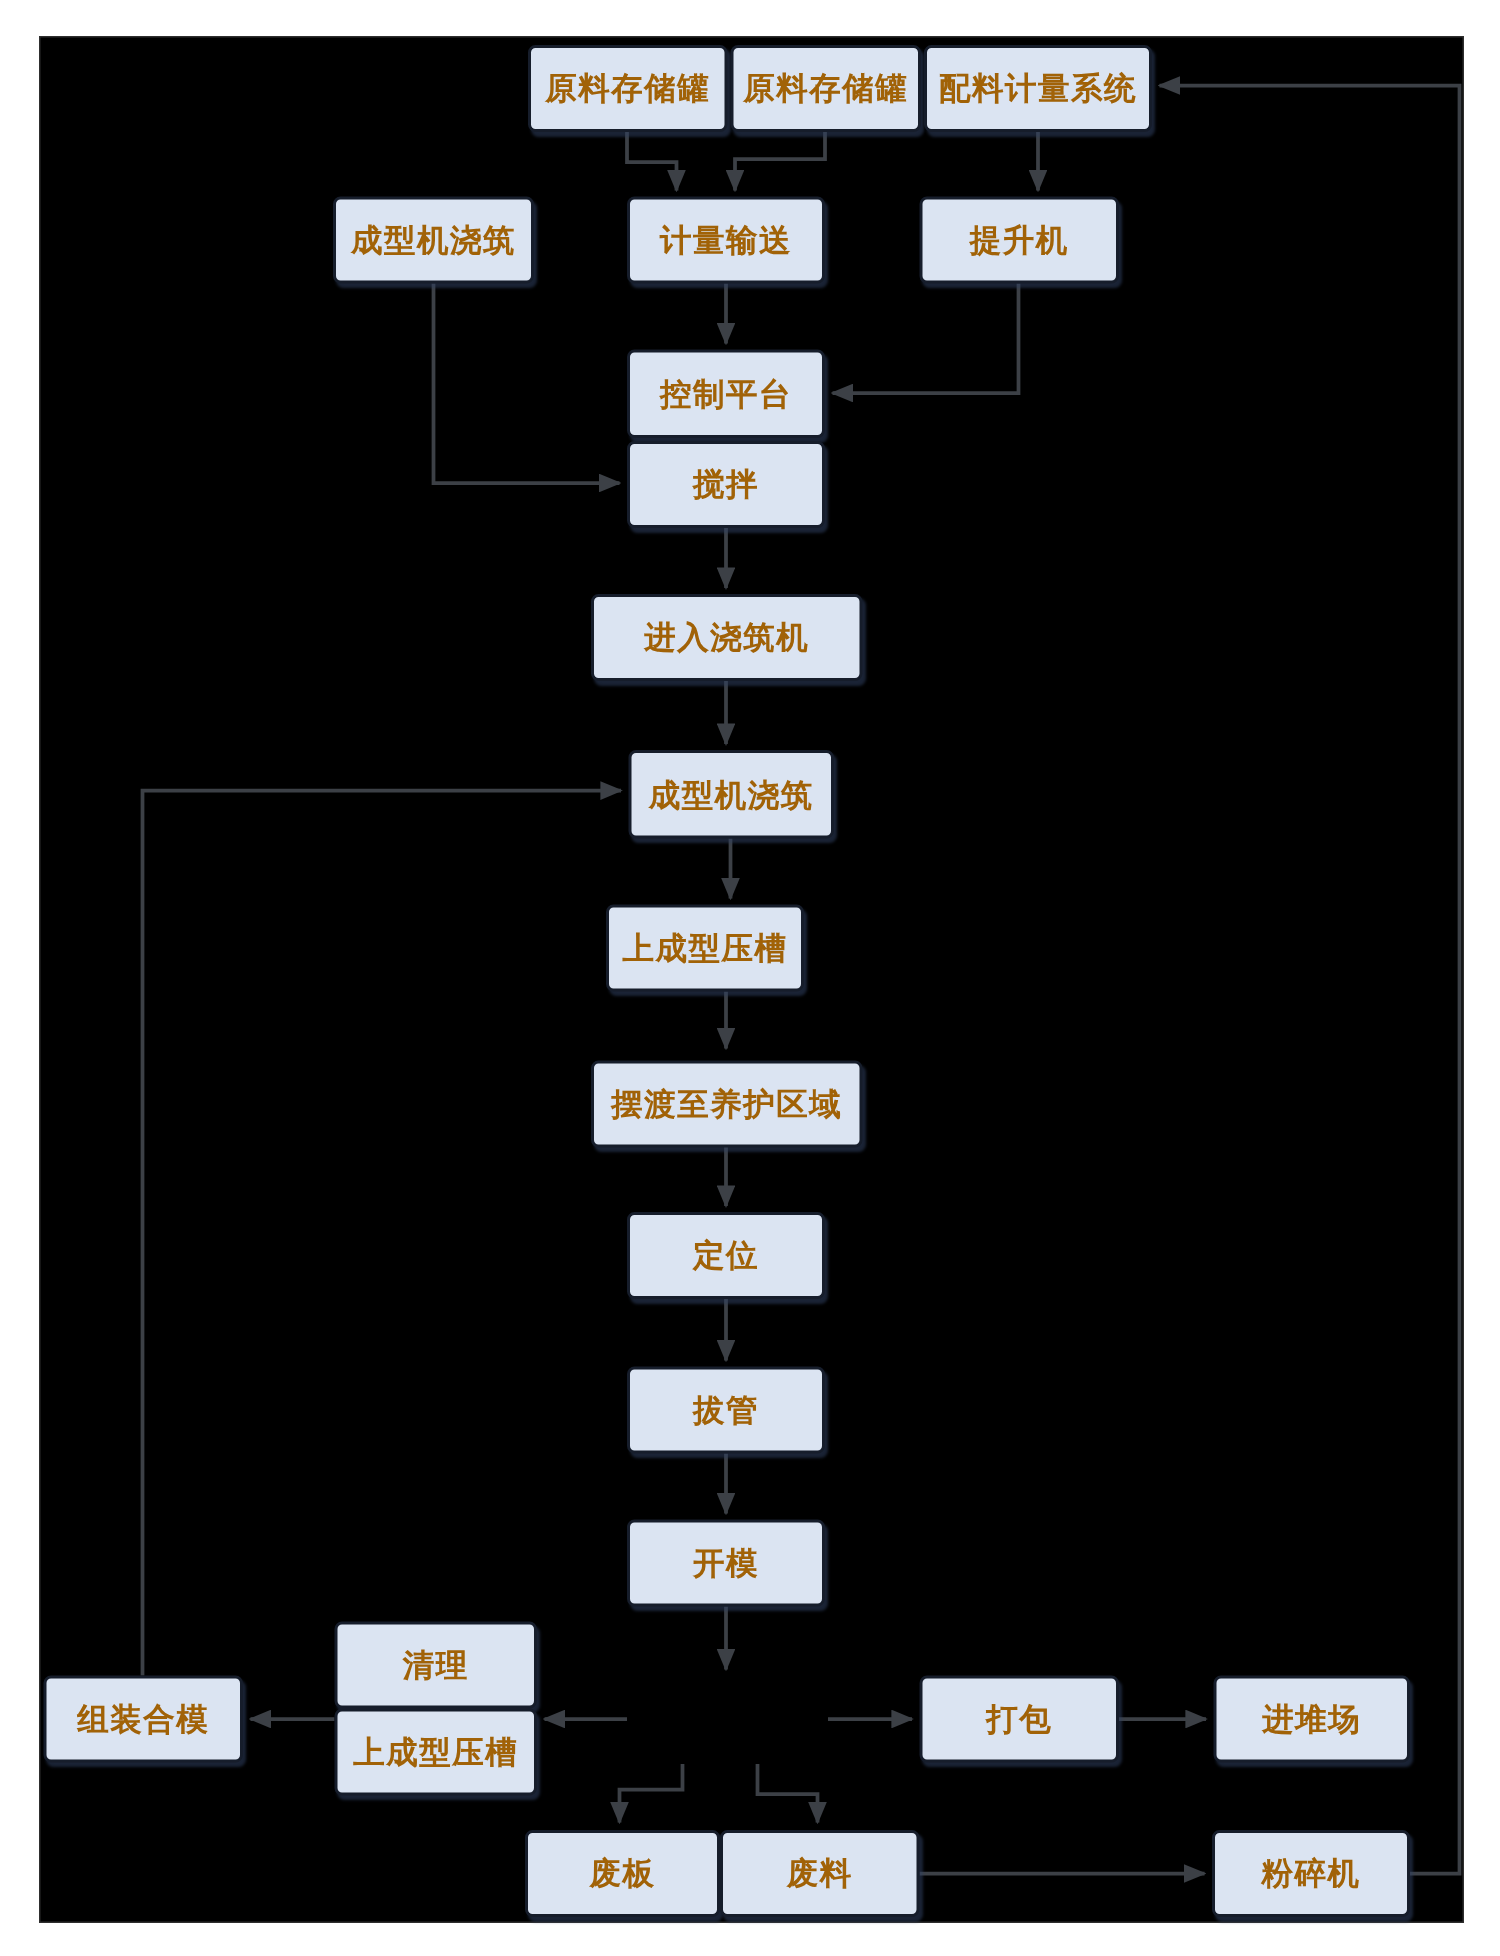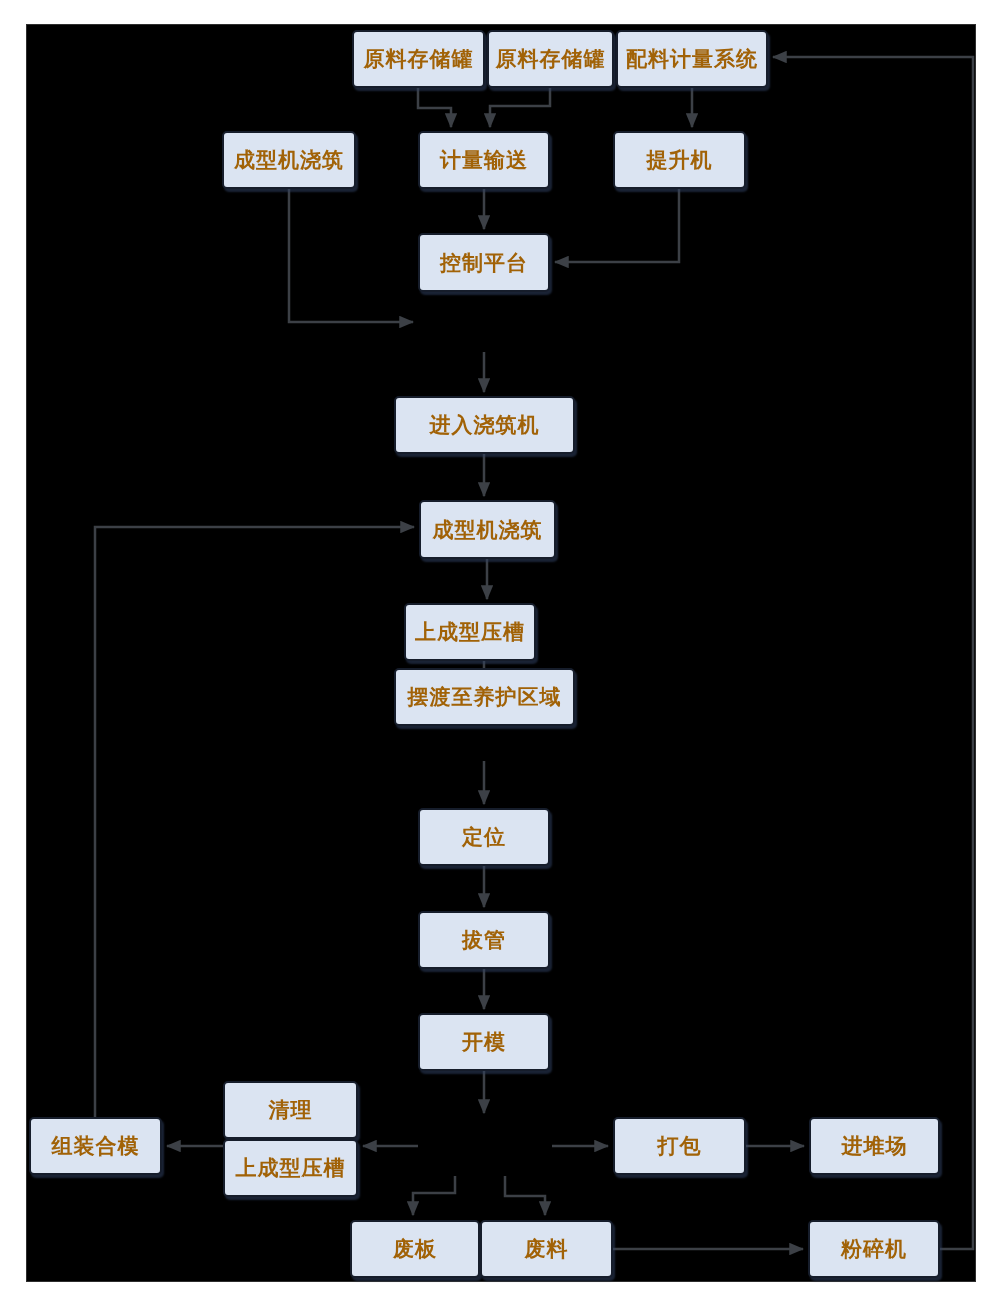--- a/index.html
+++ b/index.html
@@ -111,31 +111,34 @@
   <div class="node" style="left:418px; top:131px; width:132px; height:58px;">
     <span>计量输送</span>
   </div>
   <div class="node" style="left:613px; top:131px; width:133px; height:58px;">
     <span>提升机</span>
   </div>
 
   <div class="node" style="left:418px; top:233px; width:132px; height:59px;">
     <span>控制平台</span>
   </div>
+  <div class="node" style="left:418px; top:294px; width:132px; height:58px;">
+    <span>搅拌</span>
+  </div>
 
   <div class="node" style="left:394px; top:396px; width:181px; height:58px;">
     <span>进入浇筑机</span>
   </div>
   <div class="node" style="left:419px; top:500px; width:137px; height:59px;">
     <span>成型机浇筑</span>
   </div>
   <div class="node" style="left:404px; top:603px; width:132px; height:58px;">
     <span>上成型压槽</span>
   </div>
-  <div class="node" style="left:394px; top:668px; width:181px; height:58px;">
+  <div class="node" style="left:394px; top:707px; width:181px; height:58px;">
     <span>摆渡至养护区域</span>
   </div>
   <div class="node" style="left:418px; top:808px; width:132px; height:58px;">
     <span>定位</span>
   </div>
   <div class="node" style="left:418px; top:911px; width:132px; height:58px;">
     <span>拔管</span>
   </div>
   <div class="node" style="left:418px; top:1013px; width:132px; height:58px;">
     <span>开模</span>

